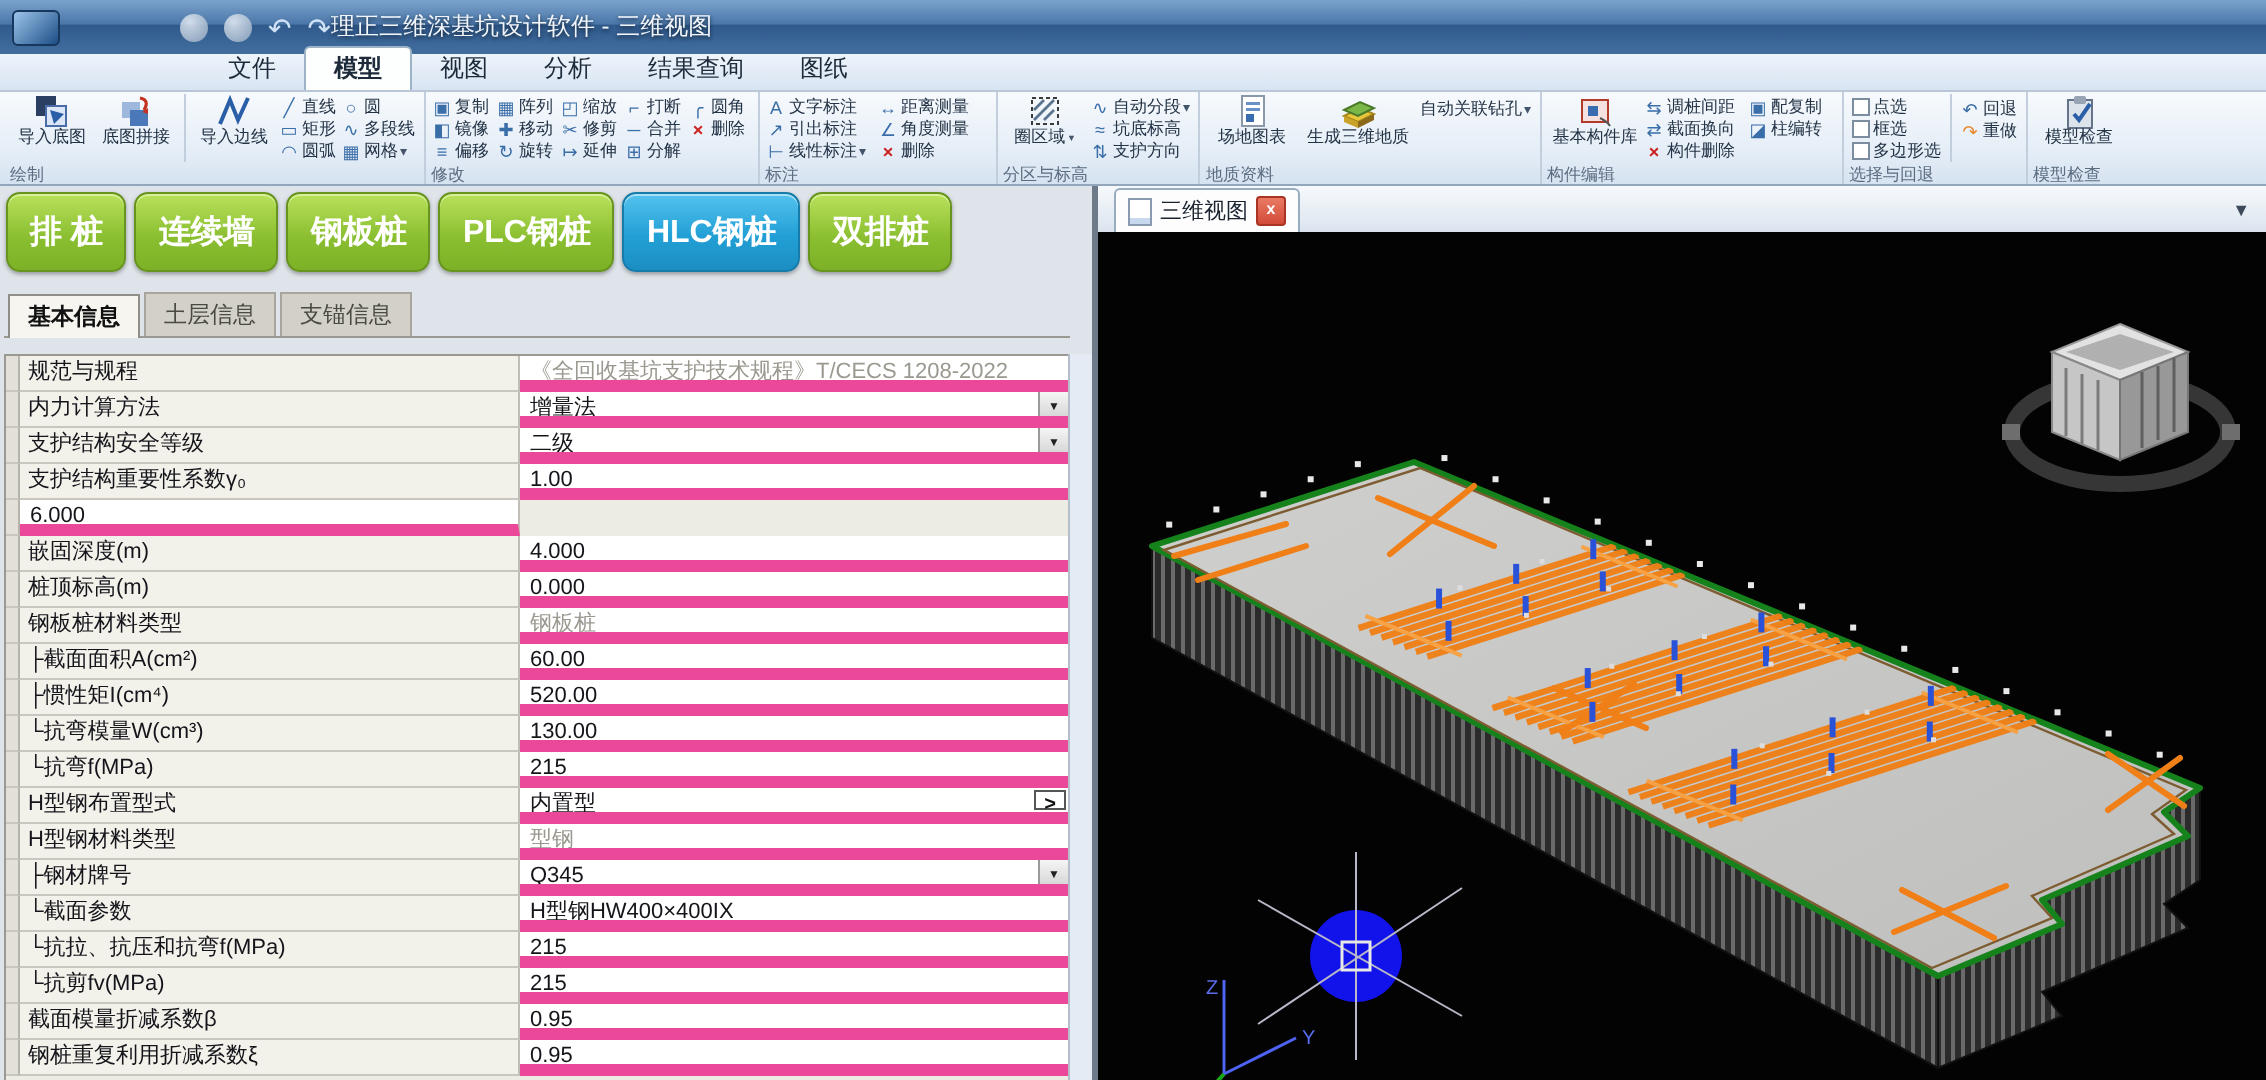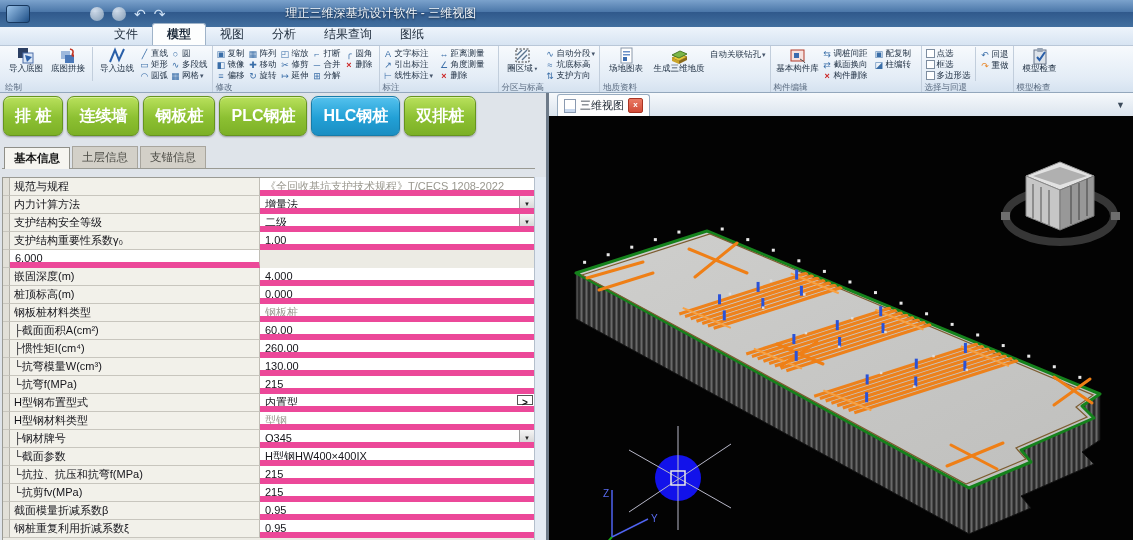--- a/index.html
+++ b/index.html
@@ -9,21 +9,21 @@
   
   #titlebar{position:absolute;left:0;top:0;width:1133px;height:27px;
     background:linear-gradient(#7ba2cc,#4a76a8 45%,#30598c 46%,#426f9f);
     display:flex;align-items:center;}
   #appicon{width:22px;height:16px;margin-left:6px;border-radius:3px;
     background:linear-gradient(135deg,#9cc4ea,#1d4e86);border:1px solid #16375e;}
   .qa{display:flex;align-items:center;margin-left:60px;gap:8px;}
   .qbtn{width:14px;height:14px;border-radius:50%;
     background:radial-gradient(circle at 35% 30%,#e8eef6,#8fa6bd);opacity:.85;}
   .qarrow{color:#cfe2f6;font-size:14px;line-height:14px;}
-  #wtitle{color:#f2f6fb;font-size:12px;margin-left:120px;text-shadow:0 1px 2px #123;}
+  #wtitle{color:#f2f6fb;font-size:12px;text-shadow:0 1px 2px #123;}
   
   #menubar{position:absolute;left:0;top:27px;width:1133px;height:19px;
     background:linear-gradient(#eef4fb,#d7e4f2);border-bottom:1px solid #b9c7d8;
     display:flex;align-items:flex-end;padding-left:100px;box-sizing:border-box;}
   .mitem{font-size:12px;color:#1c2a3a;padding:2px 14px;cursor:default;}
   .mitem.active{background:#fdfefe;border:1px solid #9fb3c8;border-bottom:none;
     border-radius:3px 3px 0 0;font-weight:bold;}
   
   #ribbon{position:absolute;left:0;top:46px;width:1133px;height:47px;
     background:linear-gradient(#f7fafd,#e3ecf6 70%,#d5e2f0);
@@ -493,21 +493,21 @@
         <div class="tv dim"><span class="tvt">钢板桩</span></div>
       </div>
     <div class="trow">
         <div class="rh"></div>
         <div class="tl">├截面面积A(cm²)</div>
         <div class="tv"><span class="tvt">60.00</span></div>
       </div>
     <div class="trow">
         <div class="rh"></div>
         <div class="tl">├惯性矩I(cm⁴)</div>
-        <div class="tv"><span class="tvt">260.00</span></div>
+        <div class="tv"><span class="tvt">520.00</span></div>
       </div>
     <div class="trow">
         <div class="rh"></div>
         <div class="tl">└抗弯模量W(cm³)</div>
         <div class="tv"><span class="tvt">130.00</span></div>
       </div>
     <div class="trow">
         <div class="rh"></div>
         <div class="tl">└抗弯f(MPa)</div>
         <div class="tv"><span class="tvt">215</span></div>

